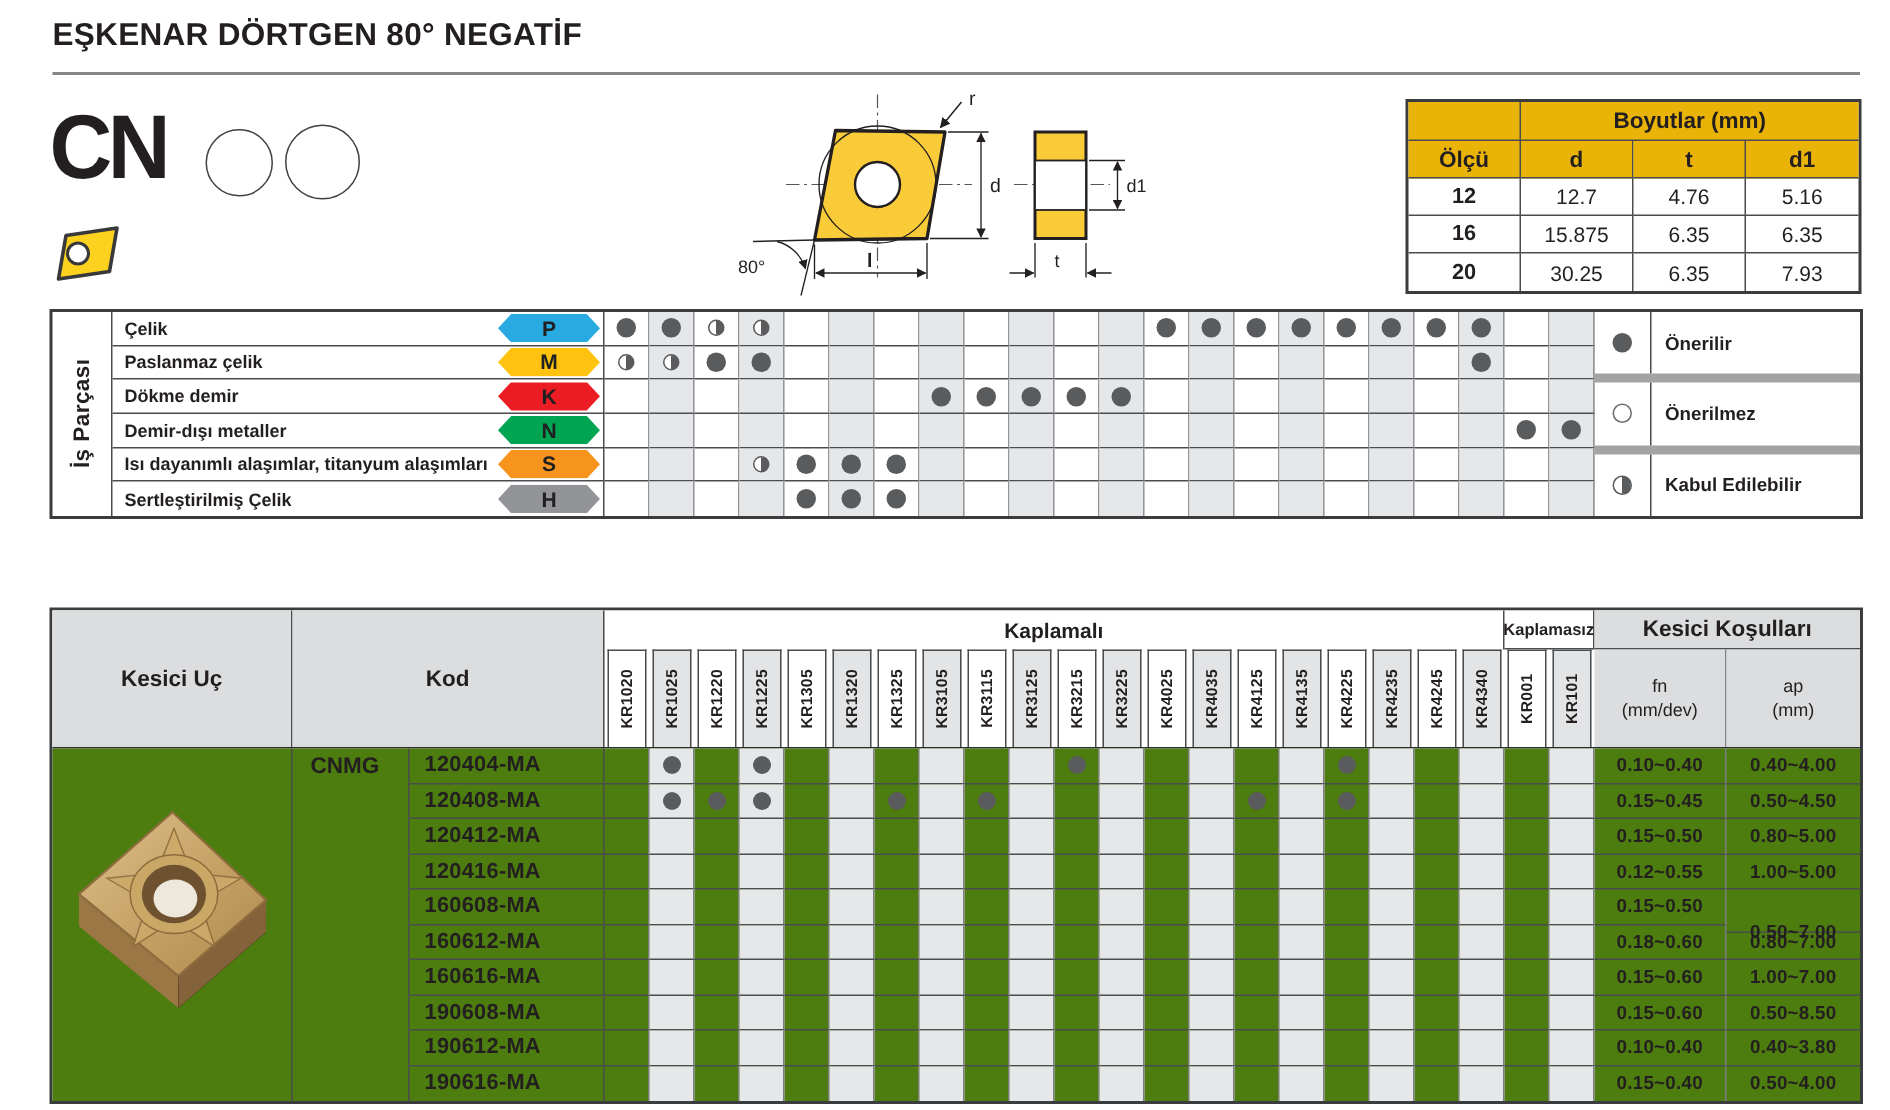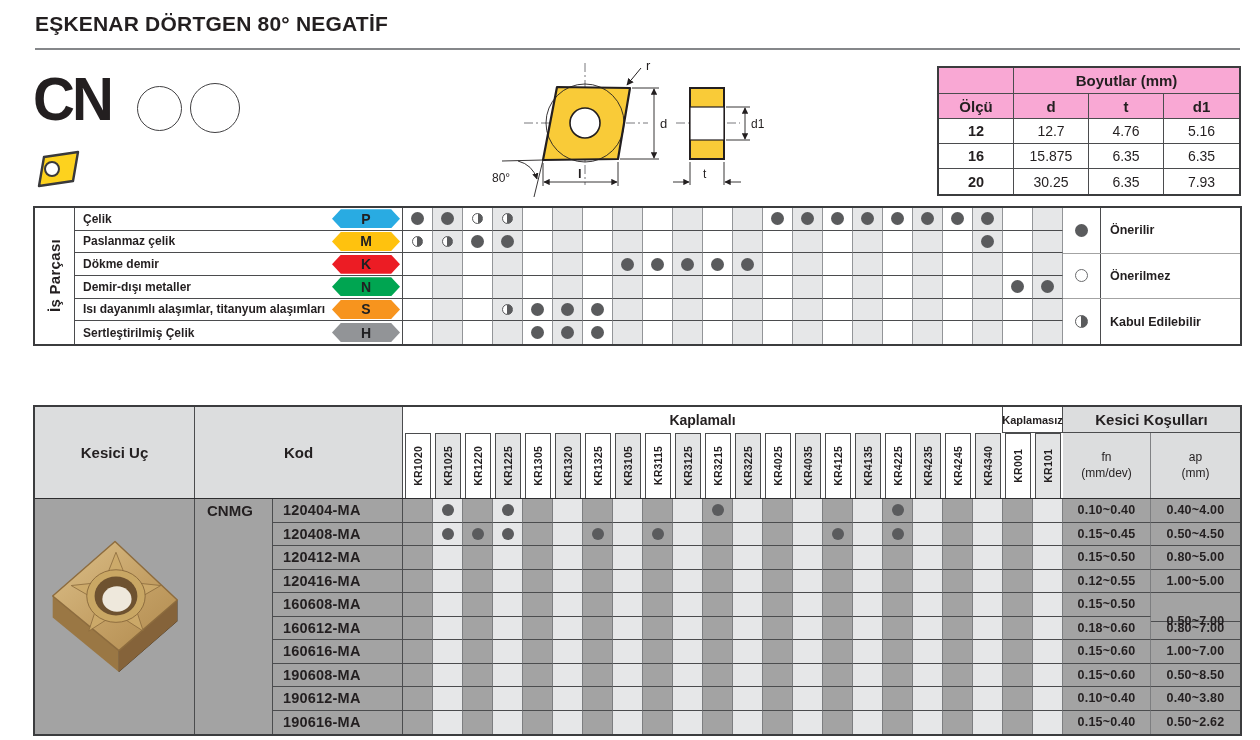--- a/index.html
+++ b/index.html
@@ -17,21 +17,21 @@
   #ring2{left:190px;top:83px;width:50px;height:50px;}
 
   
   #dims{left:937px;top:66px;border:2px solid #3b3c3e;display:grid;
         grid-template-columns:75px 75px 75px 75px;
         grid-template-rows:26px 25px 25px 25px 25px;background:#fff;}
   .dcell{border-right:1px solid #4b4c4e;border-bottom:1px solid #4b4c4e;
          display:flex;align-items:center;justify-content:center;font-size:14px;}
   .dcell.cend{border-right:none;}
   .dcell.rend{border-bottom:none;}
-  .dcell.hd{background:#f9a8d4;font-weight:700;font-size:15px;}
+  .dcell.hd{background:#eab308;font-weight:700;font-size:15px;}
   .dcell.sz{font-weight:700;font-size:14.5px;}
   #dims-title{grid-column:2/5;}
 
   
   #mat-wrap{left:33px;top:206px;border:2px solid #3b3c3e;background:#fff;}
   #mat-grid{display:grid;grid-template-columns:40px 328px repeat(22,30px) 177px;grid-auto-rows:22.66px;}
   .is-cell{grid-column:1;grid-row:1/7;border-right:1px solid #4b4c4e;
            display:flex;align-items:center;justify-content:center;}
   .vtext{writing-mode:vertical-rl;transform:rotate(180deg);}
   .is-cell .vtext{font-size:15px;font-weight:700;letter-spacing:.3px;}
@@ -42,21 +42,21 @@
        clip-path:polygon(13% 0,87% 0,100% 50%,87% 100%,13% 100%,0 50%);
        display:flex;align-items:center;justify-content:center;
        font-weight:700;font-size:14px;color:#202022;}
   .mcell{border-right:1px solid #939598;border-bottom:1px solid #4b4c4e;
          display:flex;align-items:center;justify-content:center;}
   .shade{background:#e6e7e8;}
   .lastrow{border-bottom:none !important;}
   .legend-cell{grid-column:25;grid-row:1/7;display:flex;flex-direction:column;border-left:1px solid #4b4c4e;margin-left:-1px;}
   .lg-title{height:34px;flex:none;border-bottom:1px solid #4b4c4e;
             display:flex;align-items:center;justify-content:center;font-size:17px;letter-spacing:.5px;}
-  .lgrow{flex:1;display:flex;align-items:stretch;border-bottom:1px solid #a3a3a3;}
+  .lgrow{flex:1;display:flex;align-items:stretch;border-bottom:6px solid #a3a3a3;}
   .lgrow:last-child{border-bottom:none;}
   .lgicon{width:38px;flex:none;border-right:1px solid #4b4c4e;
           display:flex;align-items:center;justify-content:center;}
   .lglabel{flex:1;display:flex;align-items:center;padding-left:9px;font-weight:700;font-size:12.5px;}
 
   
   .dot{border-radius:50%;display:inline-block;}
   .dot-f{width:13px;height:13px;background:#5a5b5d;}
   .dot-h{width:11px;height:11px;border:1.5px solid #5a5b5d;background:linear-gradient(90deg,#fff 50%,#5a5b5d 50%);}
   .dot-e{width:11px;height:11px;border:1.5px solid #6b6c6e;background:#fff;}
@@ -79,21 +79,21 @@
         display:flex;flex-direction:column;align-items:center;justify-content:center;font-size:12px;line-height:1.3;}
   .h-ap{grid-column:26;grid-row:2;background:#dcddde;
         display:flex;flex-direction:column;align-items:center;justify-content:center;font-size:12px;line-height:1.3;}
   .klabel-wrap{grid-row:2;display:flex;align-items:stretch;padding:0 2px;}
   .klabel{flex:1;border:1px solid #4b4c4e;border-bottom:none;background:#fff;
           display:flex;align-items:center;justify-content:center;}
   .klabel.shade{background:#e3e4e5;}
   .klabel .vtext{font-weight:700;font-size:10.5px;letter-spacing:.2px;}
 
   #main-body{display:grid;grid-template-columns:160px 78px 130px repeat(22,30px) 88px 89px;
-             grid-template-rows:repeat(10,23.5px);background:#a3a3a3;}
+             grid-template-rows:repeat(10,23.5px);background:#4d7c0f;}
   .photo-cell{grid-column:1;grid-row:1/11;border-right:1px solid #4b4c4e;
               display:flex;align-items:center;justify-content:center;}
   .cnmg-cell{grid-column:2;grid-row:1/11;border-right:1px solid #4b4c4e;
              font-weight:700;font-size:15px;padding:3px 0 0 12px;}
   .bcode{border-right:1px solid #4b4c4e;border-bottom:1px solid #4b4c4e;
          font-weight:700;font-size:14.5px;display:flex;align-items:center;padding-left:10px;letter-spacing:.2px;}
   .gcell{border-right:1px solid #7d7e80;border-bottom:1px solid #4b4c4e;
          display:flex;align-items:center;justify-content:center;}
   .gcell .dot-f{width:12px;height:12px;}
   .bval{border-right:1px solid #7d7e80;border-bottom:1px solid #4b4c4e;
@@ -866,15 +866,15 @@
       <div class="gcell shade lastrow" data-interactable="false" style="grid-area: 10 / 17;"></div>
       <div class="gcell lastrow" data-interactable="false" style="grid-area: 10 / 18;"></div>
       <div class="gcell shade lastrow" data-interactable="false" style="grid-area: 10 / 19;"></div>
       <div class="gcell lastrow" data-interactable="false" style="grid-area: 10 / 20;"></div>
       <div class="gcell shade lastrow" data-interactable="false" style="grid-area: 10 / 21;"></div>
       <div class="gcell lastrow" data-interactable="false" style="grid-area: 10 / 22;"></div>
       <div class="gcell shade lastrow" data-interactable="false" style="grid-area: 10 / 23;"></div>
       <div class="gcell lastrow" data-interactable="false" style="grid-area: 10 / 24;"></div>
       <div class="gcell shade lastrow" data-interactable="false" style="grid-area: 10 / 25;"></div>
       <div class="bval lastrow" data-interactable="false" style="grid-area: 10 / 26;">0.15~0.40</div>
-      <div class="bval apv lastrow" data-interactable="false" style="grid-area: 10 / 27;">0.50~2.62</div>
+      <div class="bval apv lastrow" data-interactable="false" style="grid-area: 10 / 27;">0.50~4.00</div>
     </div>
 </div>
 
 </body></html>

